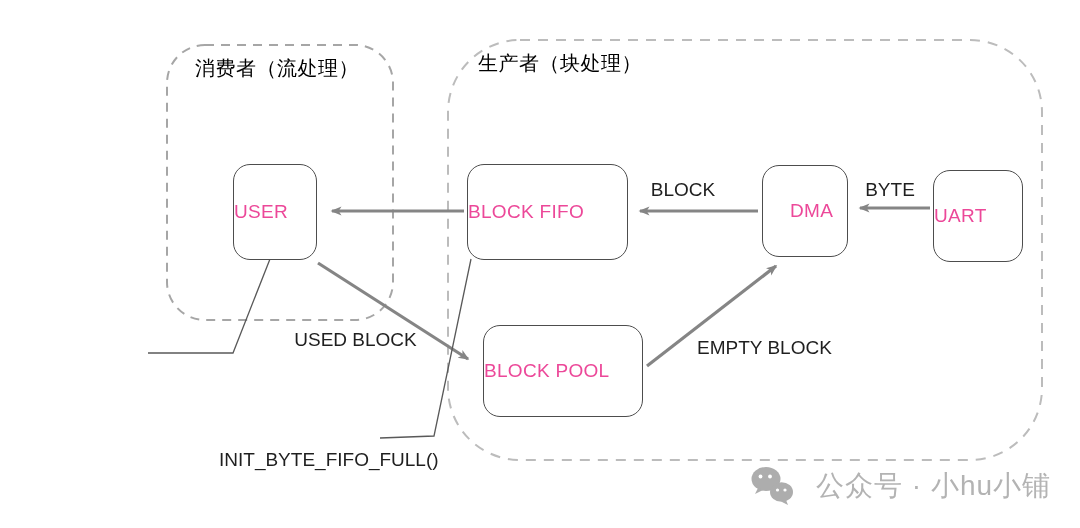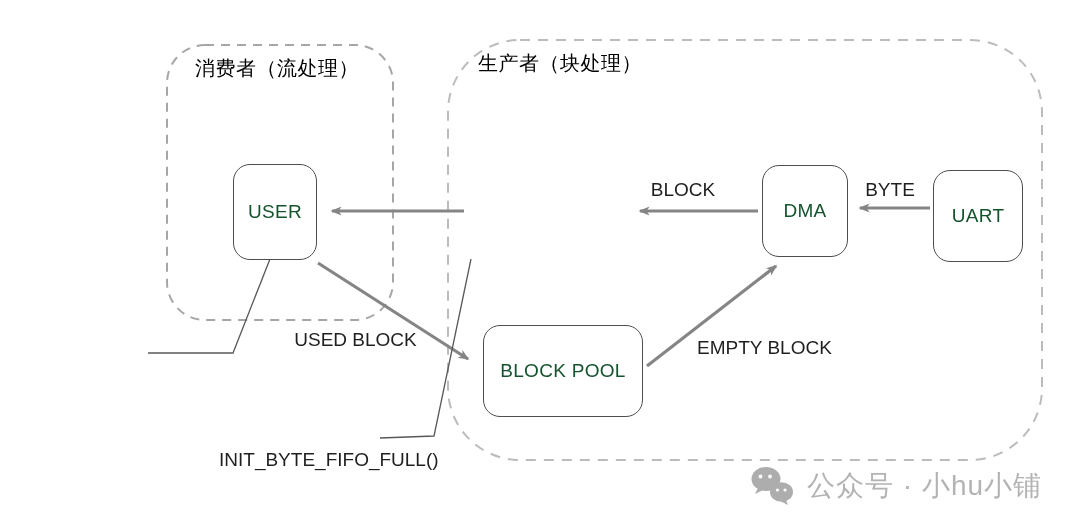--- a/index.html
+++ b/index.html
@@ -9,22 +9,22 @@
     background:#ffffff;
     font-family:"Liberation Sans","DejaVu Sans",sans-serif;
     overflow:hidden;
   }
   #wires{position:absolute;left:0;top:0;width:1080px;height:528px;}
   .node{
     position:absolute;
     background:#ffffff;
     border:1.5px solid #4d4d4d;
     border-radius:17px;
-    display:flex;align-items:center;justify-content:center;
-    font-size:19px;color:#14532d;
+    display:flex;align-items:center;
+    font-size:19px;color:#ec4899;
     letter-spacing:0.3px;
     box-sizing:border-box;
     z-index:3;
   }
   .group-label{
     position:absolute;
     font-size:20px;color:#000000;
     letter-spacing:0.5px;
     z-index:2;white-space:nowrap;
   }
@@ -34,35 +34,35 @@
     text-align:center;white-space:nowrap;
     z-index:4;
   }
   .annotation{
     position:absolute;
     font-size:19px;color:#1f1f1f;
     white-space:nowrap;z-index:4;
   }
   #node-user{left:233px;top:164px;width:84px;height:96px;}
   #node-block-fifo{left:467px;top:164px;width:161px;height:96px;}
-  #node-dma{left:762px;top:165px;width:86px;height:92px;}
+  #node-dma{left:762px;top:165px;width:86px;height:92px;padding-left:27px;}
   #node-uart{left:933px;top:170px;width:90px;height:92px;}
   #node-block-pool{left:483px;top:325px;width:160px;height:92px;}
   #label-consumer{left:195px;top:55px;}
   #label-producer{left:478px;top:50px;}
   #edge-label-byte-fifo{left:328px;top:182px;width:120px;}
   #edge-label-block{left:633px;top:179px;width:100px;}
   #edge-label-byte{left:850px;top:179px;width:80px;}
   #edge-label-used-block{left:293px;top:329px;width:125px;}
   #edge-label-empty-block{left:697px;top:337px;width:130px;}
   #annotation-dequeue{left:8px;top:330px;}
   #annotation-init{left:219px;top:412px;margin-top:37px;}
   #watermark{
     position:absolute;left:750px;top:466px;
-    display:flex;align-items:center;gap:13px;
+    display:flex;align-items:center;gap:22px;
     z-index:5;
   }
   #watermark-text{
     font-size:28px;color:#b3b3b3;
     letter-spacing:1px;white-space:nowrap;
   }
 </style>
 </head>
 <body>
 
@@ -87,20 +87,23 @@
     <polyline points="148,353 233,353 270,259" fill="none" stroke="#595959" stroke-width="1.3"></polyline>
     <polyline points="380,438 434,436 471,259" fill="none" stroke="#595959" stroke-width="1.3"></polyline>
   </svg>
 
   <div class="group-label" id="label-consumer">消费者（流处理）</div>
   <div class="group-label" id="label-producer">生产者（块处理）</div>
 
   <div class="node" id="node-user">
     <span>USER</span>
   </div>
+  <div class="node" id="node-block-fifo">
+    <span>BLOCK FIFO</span>
+  </div>
   <div class="node" id="node-dma">
     <span>DMA</span>
   </div>
   <div class="node" id="node-uart">
     <span>UART</span>
   </div>
   <div class="node" id="node-block-pool">
     <span>BLOCK POOL</span>
   </div>
 

